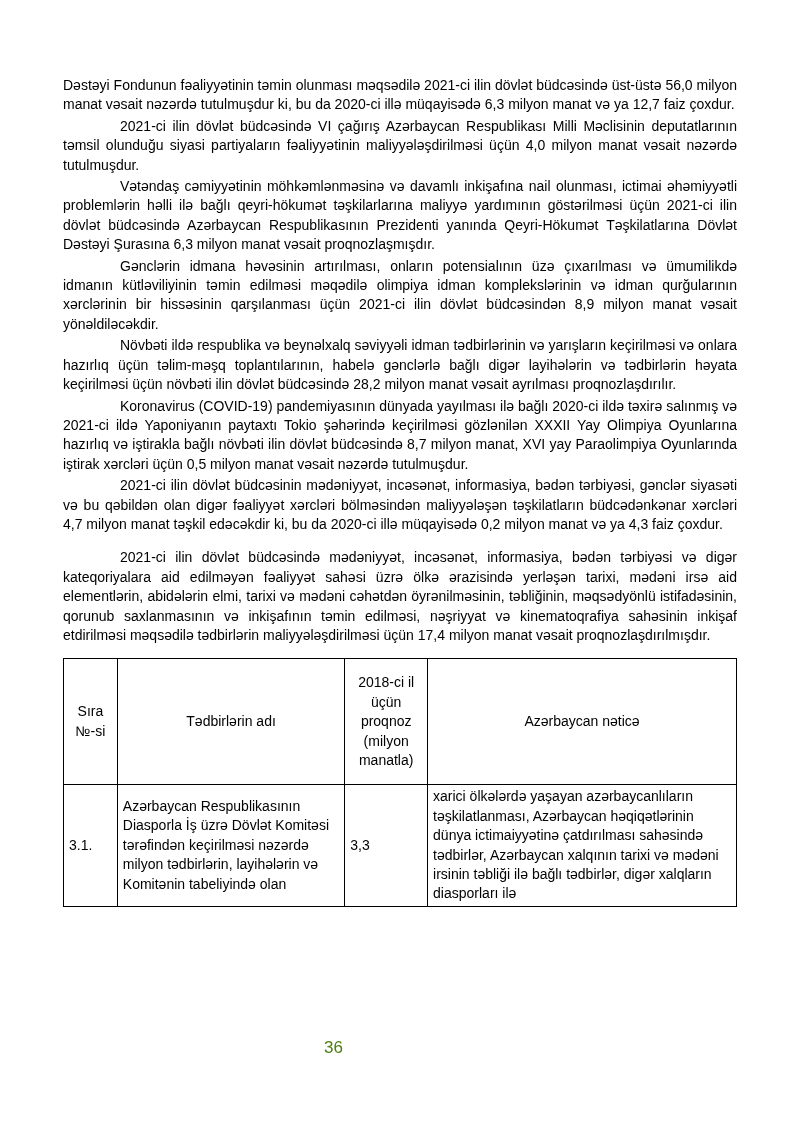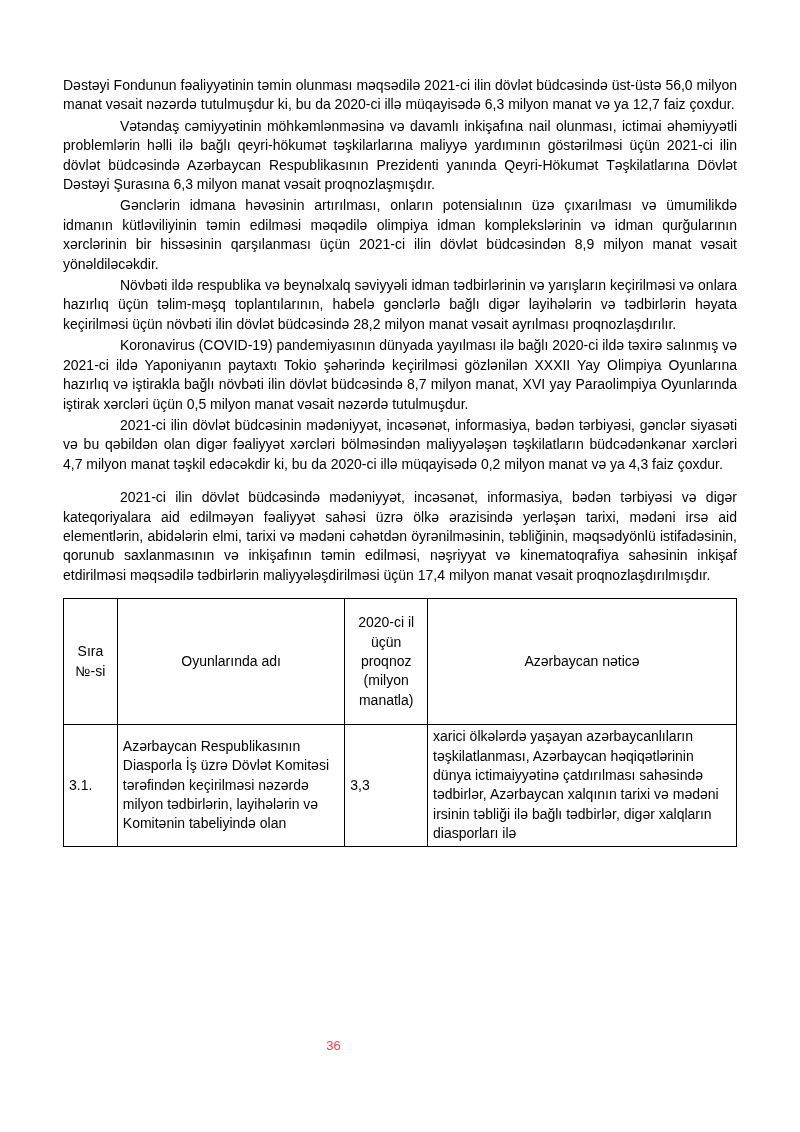--- a/index.html
+++ b/index.html
@@ -67,50 +67,51 @@
   .data-row td { height: 110px; }
   .cell-center { }
   .cell-left   { text-align: left; }
 
   .footer {
     position: absolute;
     top: 1038px;
     left: 0;
     width: 667px;
     text-align: center;
-    font-size: 13px;
-    color: #ef4444;
+    font-size: 17px;
+    color: #4d7c0f;
   }
 </style>
 </head>
 <body>
 
 <div class="page">
   <div class="content">
 
     <p class="para no-indent">Dəstəyi Fondunun fəaliyyətinin təmin olunması məqsədilə 2021-ci ilin dövlət büdcəsində üst-üstə 56,0 milyon manat vəsait nəzərdə tutulmuşdur ki, bu da 2020-ci illə müqayisədə 6,3 milyon manat və ya 12,7 faiz çoxdur.</p>
+    <p class="para">2021-ci ilin dövlət büdcəsində VI çağırış Azərbaycan Respublikası Milli Məclisinin deputatlarının təmsil olunduğu siyasi partiyaların fəaliyyətinin maliyyələşdirilməsi üçün 4,0 milyon manat vəsait nəzərdə tutulmuşdur.</p>
     <p class="para">Vətəndaş cəmiyyətinin möhkəmlənməsinə və davamlı inkişafına nail olunması, ictimai əhəmiyyətli problemlərin həlli ilə bağlı qeyri-hökumət təşkilarlarına maliyyə yardımının göstərilməsi üçün 2021-ci ilin dövlət büdcəsində Azərbaycan Respublikasının Prezidenti yanında Qeyri-Hökumət Təşkilatlarına Dövlət Dəstəyi Şurasına 6,3 milyon manat vəsait proqnozlaşmışdır.</p>
     <p class="para">Gənclərin idmana həvəsinin artırılması, onların potensialının üzə çıxarılması və ümumilikdə idmanın kütləviliyinin təmin edilməsi məqədilə olimpiya idman komplekslərinin və idman qurğularının xərclərinin bir hissəsinin qarşılanması üçün 2021-ci ilin dövlət büdcəsindən 8,9 milyon manat vəsait yönəldiləcəkdir.</p>
     <p class="para">Növbəti ildə respublika və beynəlxalq səviyyəli idman tədbirlərinin və yarışların keçirilməsi və onlara hazırlıq üçün təlim-məşq toplantılarının, habelə gənclərlə bağlı digər layihələrin və tədbirlərin həyata keçirilməsi üçün növbəti ilin dövlət büdcəsində 28,2 milyon manat vəsait ayrılması proqnozlaşdırılır.</p>
     <p class="para">Koronavirus (COVID-19) pandemiyasının dünyada yayılması ilə bağlı 2020-ci ildə təxirə salınmış və 2021-ci ildə Yaponiyanın paytaxtı Tokio şəhərində keçirilməsi gözlənilən XXXII Yay Olimpiya Oyunlarına hazırlıq və iştirakla bağlı növbəti ilin dövlət büdcəsində 8,7 milyon manat, XVI yay Paraolimpiya Oyunlarında iştirak xərcləri üçün 0,5 milyon manat vəsait nəzərdə tutulmuşdur.</p>
     <p class="para">2021-ci ilin dövlət büdcəsinin mədəniyyət, incəsənət, informasiya, bədən tərbiyəsi, gənclər siyasəti və bu qəbildən olan digər fəaliyyət xərcləri bölməsindən maliyyələşən təşkilatların büdcədənkənar xərcləri 4,7 milyon manat təşkil edəcəkdir ki, bu da 2020-ci illə müqayisədə 0,2 milyon manat və ya 4,3 faiz çoxdur.</p>
     <p class="para gap-before">2021-ci ilin dövlət büdcəsində mədəniyyət, incəsənət, informasiya, bədən tərbiyəsi və digər kateqoriyalara aid edilməyən fəaliyyət sahəsi üzrə ölkə ərazisində yerləşən tarixi, mədəni irsə aid elementlərin, abidələrin elmi, tarixi və mədəni cəhətdən öyrənilməsinin, təbliğinin, məqsədyönlü istifadəsinin, qorunub saxlanmasının və inkişafının təmin edilməsi, nəşriyyat və kinematoqrafiya sahəsinin inkişaf etdirilməsi məqsədilə tədbirlərin maliyyələşdirilməsi üçün 17,4 milyon manat vəsait proqnozlaşdırılmışdır.</p>
 
     <table class="budget-table">
       <colgroup>
         <col class="col-no">
         <col class="col-name">
         <col class="col-forecast">
         <col class="col-result">
       </colgroup>
       <tbody>
         <tr class="header-row">
           <th>Sıra №-si</th>
-          <th>Oyunlarında adı</th>
-          <th>2020-ci il üçün proqnoz (milyon manatla)</th>
+          <th>Tədbirlərin adı</th>
+          <th>2018-ci il üçün proqnoz (milyon manatla)</th>
           <th>Azərbaycan nəticə</th>
         </tr>
         <tr class="data-row">
           <td class="cell-center">3.1.</td>
           <td class="cell-left">Azərbaycan Respublikasının Diasporla İş üzrə Dövlət Komitəsi tərəfindən keçirilməsi nəzərdə milyon tədbirlərin, layihələrin və Komitənin tabeliyində olan</td>
           <td class="cell-center">3,3</td>
           <td class="cell-left">xarici ölkələrdə yaşayan azərbaycanlıların təşkilatlanması, Azərbaycan həqiqətlərinin dünya ictimaiyyətinə çatdırılması sahəsində tədbirlər, Azərbaycan xalqının tarixi və mədəni irsinin təbliği ilə bağlı tədbirlər, digər xalqların diasporları ilə</td>
         </tr>
       </tbody>
     </table>

